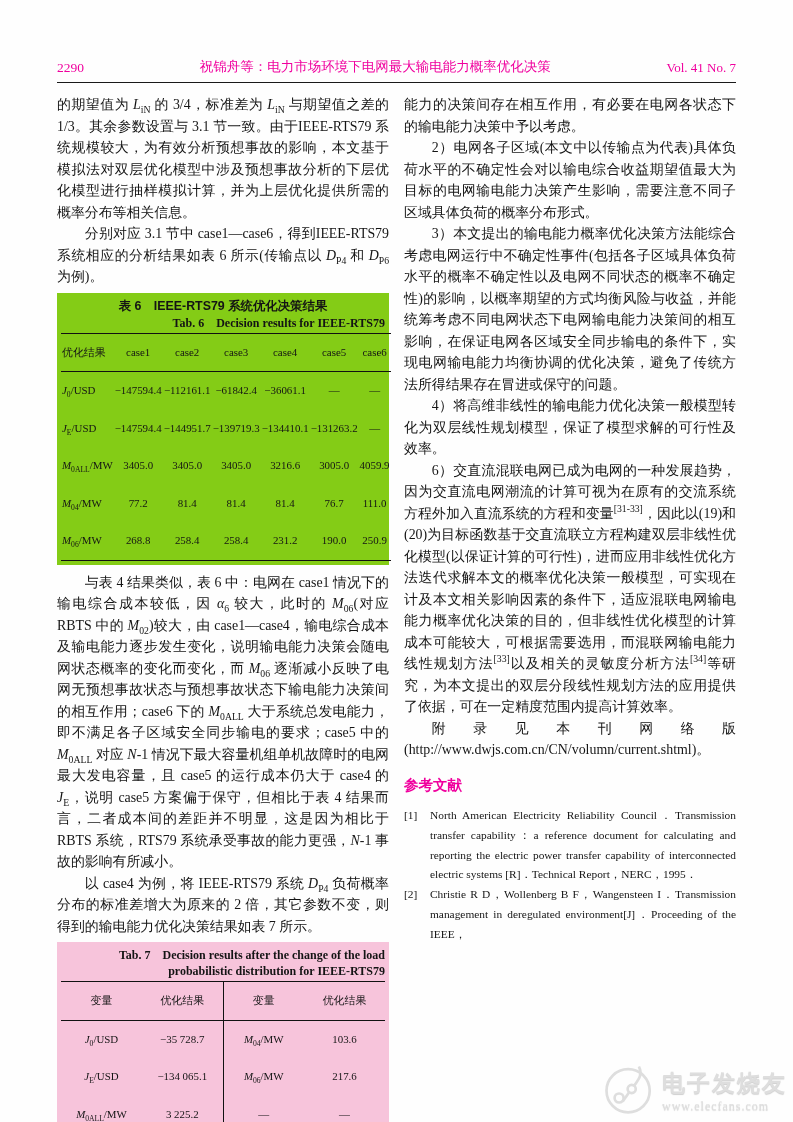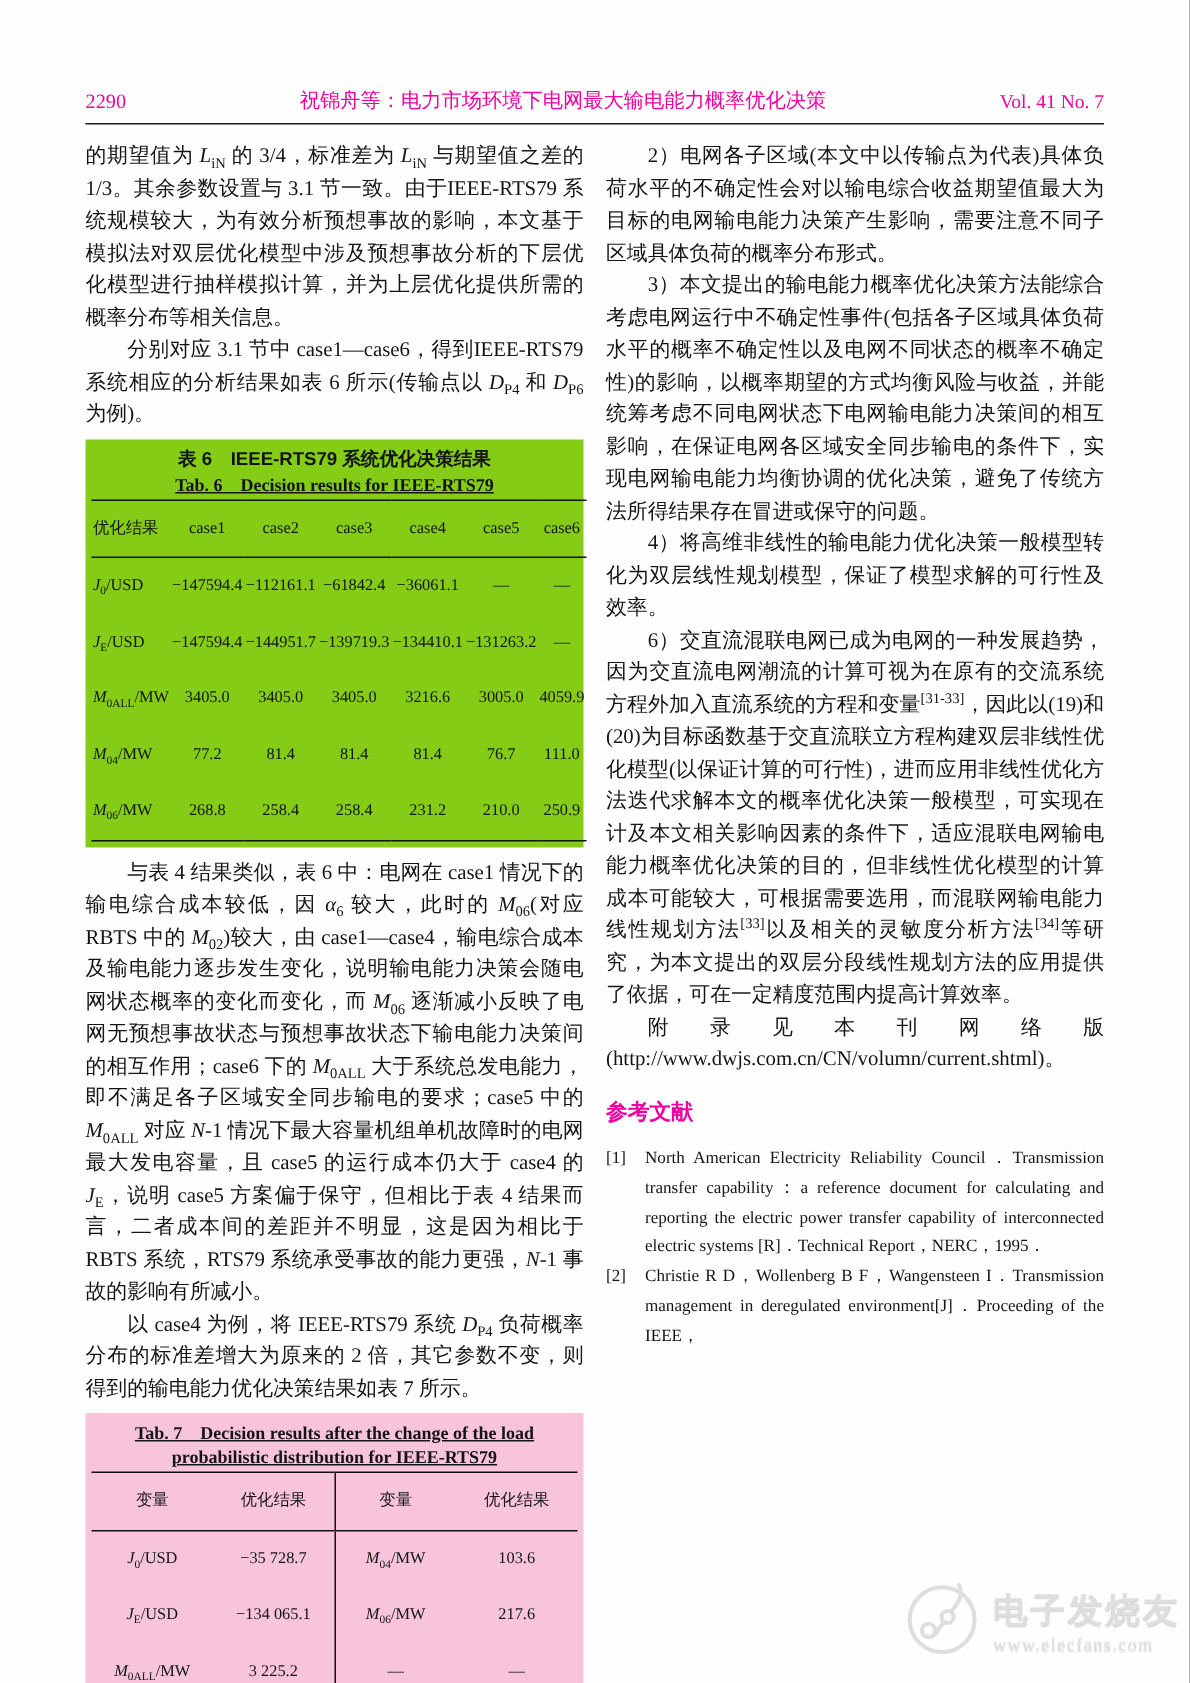--- a/index.html
+++ b/index.html
@@ -25,41 +25,41 @@
   .col p.noindent { text-indent:0;font-family:Liberation Serif, serif; }
   sub { font-size:70%; line-height:0; }
   sup { font-size:70%; line-height:0; }
   
   .tablock { padding:5px 4px 4px 4px; margin:5px 0 7px 0; }
   .tab-title-cn {
     text-align:center; font-family:"Liberation Sans","DejaVu Sans",sans-serif;
     font-weight:bold; font-size:12.4px; line-height:17px; text-indent:0 !important;
   }
   .tab-title-en {
-    text-align:center; font-weight:bold; font-size:12px; line-height:16px;
-    text-indent:0 !important; margin-bottom:2px;text-decoration:underline;
+    text-align:right; font-weight:bold; font-size:12px; line-height:16px;
+    text-indent:0 !important; margin-bottom:2px;
   }
   table { width:100%; border-collapse:collapse; font-size:10.9px; }
   thead tr { border-top:1.5px solid #111; border-bottom:0.9px solid #111; }
   tbody tr:last-child { border-bottom:1.5px solid #111; }
   th, td { padding:8px 1px; text-align:center; font-weight:normal; white-space:nowrap; }
   .t6 th:first-child, .t6 td:first-child { text-align:left; width:17%; }
   .t7 th, .t7 td { width:25%; }
   .t7 th:nth-child(2), .t7 td:nth-child(2) { border-right:1.2px solid #111; }
   .ref-head {
     font-family:"Liberation Sans","DejaVu Sans",sans-serif; font-weight:bold;
     font-size:14.5px; margin:14px 0 10px 0; text-indent:0 !important;
   }
   
   .ref { display:flex; font-size:11.4px; line-height:19.8px; text-align:justify; }
   .ref-label { flex:none; width:26px; }
   .ref-text { flex:1; }
   
   .watermark {
-    position:absolute; right:6px; bottom:12px; display:flex; align-items:center;
+    position:absolute; right:6px; bottom:2px; display:flex; align-items:center;
     gap:6px; color:#dedede; user-select:none;
   }
   .wm-name {
     font-family:"Liberation Sans","DejaVu Sans",sans-serif; font-weight:bold;
     font-size:23px; letter-spacing:2px; text-shadow:0 1px 1px #cfcfcf;
   }
   .wm-url { font-size:12px; letter-spacing:1px; text-shadow:0 1px 1px #d4d4d4; }
 </style>
 </head>
 <body>
@@ -129,21 +129,21 @@
                 <td>81.4</td>
                 <td>76.7</td>
                 <td>111.0</td>
               </tr>
               <tr>
                 <td><i>M</i><sub>06</sub>/MW</td>
                 <td>268.8</td>
                 <td>258.4</td>
                 <td>258.4</td>
                 <td>231.2</td>
-                <td>210.0</td>
+                <td>190.0</td>
                 <td>250.9</td>
               </tr>
             </tbody>
         </table>
       </div>
 
       <p>与表 4 结果类似，表 6 中：电网在 case1 情况下的输电综合成本较低，因 <i>α</i><sub>6</sub> 较大，此时的 <i>M</i><sub>06</sub>(对应 RBTS 中的 <i>M</i><sub>02</sub>)较大，由 case1—case4，输电综合成本及输电能力逐步发生变化，说明输电能力决策会随电网状态概率的变化而变化，而 <i>M</i><sub>06</sub> 逐渐减小反映了电网无预想事故状态与预想事故状态下输电能力决策间的相互作用；case6 下的 <i>M</i><sub>0ALL</sub> 大于系统总发电能力，即不满足各子区域安全同步输电的要求；case5 中的 <i>M</i><sub>0ALL</sub> 对应 <i>N</i>-1 情况下最大容量机组单机故障时的电网最大发电容量，且 case5 的运行成本仍大于 case4 的 <i>J</i><sub>E</sub>，说明 case5 方案偏于保守，但相比于表 4 结果而言，二者成本间的差距并不明显，这是因为相比于 RBTS 系统，RTS79 系统承受事故的能力更强，<i>N</i>-1 事故的影响有所减小。</p>
       <p>以 case4 为例，将 IEEE-RTS79 系统 <i>D</i><sub>P4</sub> 负荷概率分布的标准差增大为原来的 2 倍，其它参数不变，则得到的输电能力优化决策结果如表 7 所示。</p>
 
       <div class="tablock" style="background: rgb(247, 196, 219);">
@@ -178,20 +178,21 @@
               </tr>
             </tbody>
         </table>
       </div>
 
       <p>对比表 6 和表 7 可知，与 3.1 节结果类似，当 <i>D</i><sub>P4</sub> 负荷概率分布的标准差增大后，<i>D</i><sub>P4</sub> 的 <i>M</i><sub>04</sub> 有所增加，再次说明负荷的不确定性对于输电能力的优化决策具有重要影响。</p>
 
     </div>
 
     <div class="col">
+      <p class="noindent">能力的决策间存在相互作用，有必要在电网各状态下的输电能力决策中予以考虑。</p>
       <p>2）电网各子区域(本文中以传输点为代表)具体负荷水平的不确定性会对以输电综合收益期望值最大为目标的电网输电能力决策产生影响，需要注意不同子区域具体负荷的概率分布形式。</p>
       <p>3）本文提出的输电能力概率优化决策方法能综合考虑电网运行中不确定性事件(包括各子区域具体负荷水平的概率不确定性以及电网不同状态的概率不确定性)的影响，以概率期望的方式均衡风险与收益，并能统筹考虑不同电网状态下电网输电能力决策间的相互影响，在保证电网各区域安全同步输电的条件下，实现电网输电能力均衡协调的优化决策，避免了传统方法所得结果存在冒进或保守的问题。</p>
       <p>4）将高维非线性的输电能力优化决策一般模型转化为双层线性规划模型，保证了模型求解的可行性及效率。</p>
       <p>6）交直流混联电网已成为电网的一种发展趋势，因为交直流电网潮流的计算可视为在原有的交流系统方程外加入直流系统的方程和变量<sup>[31-33]</sup>，因此以(19)和(20)为目标函数基于交直流联立方程构建双层非线性优化模型(以保证计算的可行性)，进而应用非线性优化方法迭代求解本文的概率优化决策一般模型，可实现在计及本文相关影响因素的条件下，适应混联电网输电能力概率优化决策的目的，但非线性优化模型的计算成本可能较大，可根据需要选用，而混联网输电能力线性规划方法<sup>[33]</sup>以及相关的灵敏度分析方法<sup>[34]</sup>等研究，为本文提出的双层分段线性规划方法的应用提供了依据，可在一定精度范围内提高计算效率。</p>
       <p>附录见本刊网络版(http://www.dwjs.com.cn/CN/volumn/current.shtml)。</p>
 
       <div class="ref-head" style="color: rgb(240, 0, 158);">参考文献</div>
 
       <div class="ref">
         <span class="ref-label">[1]</span>

